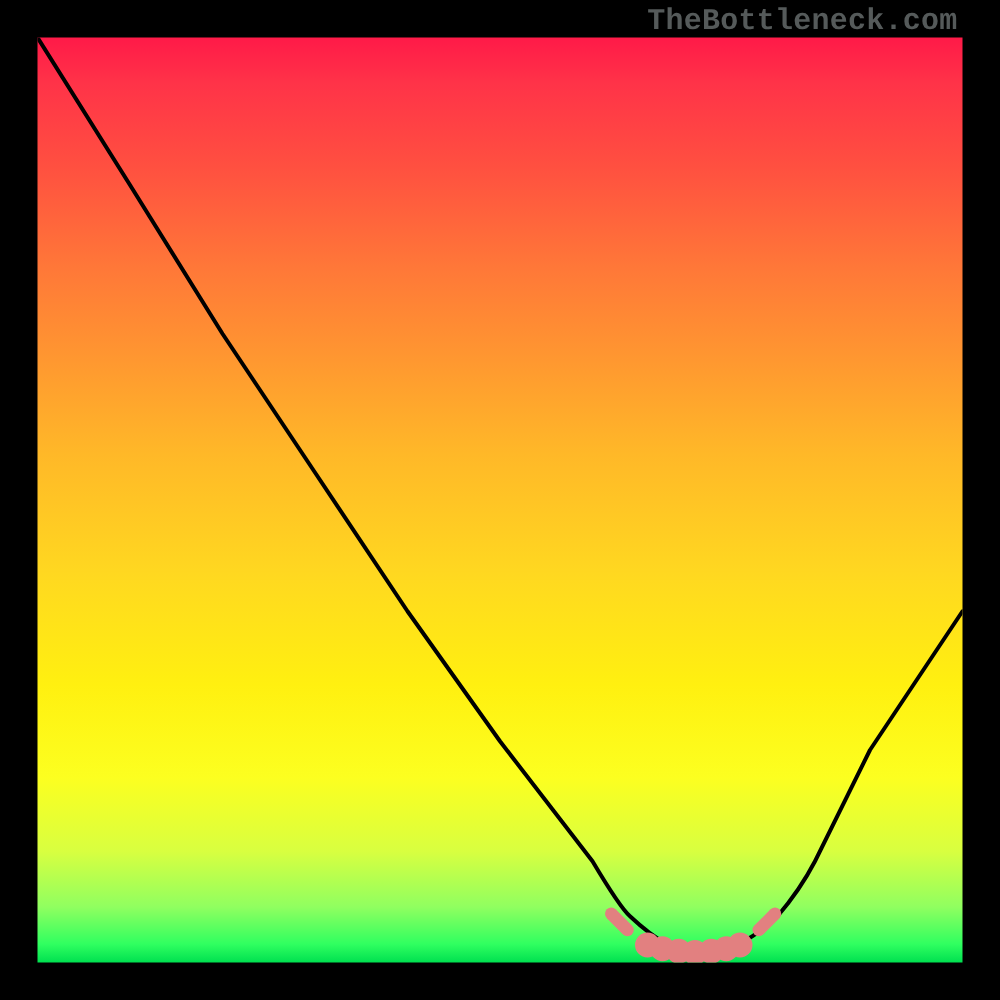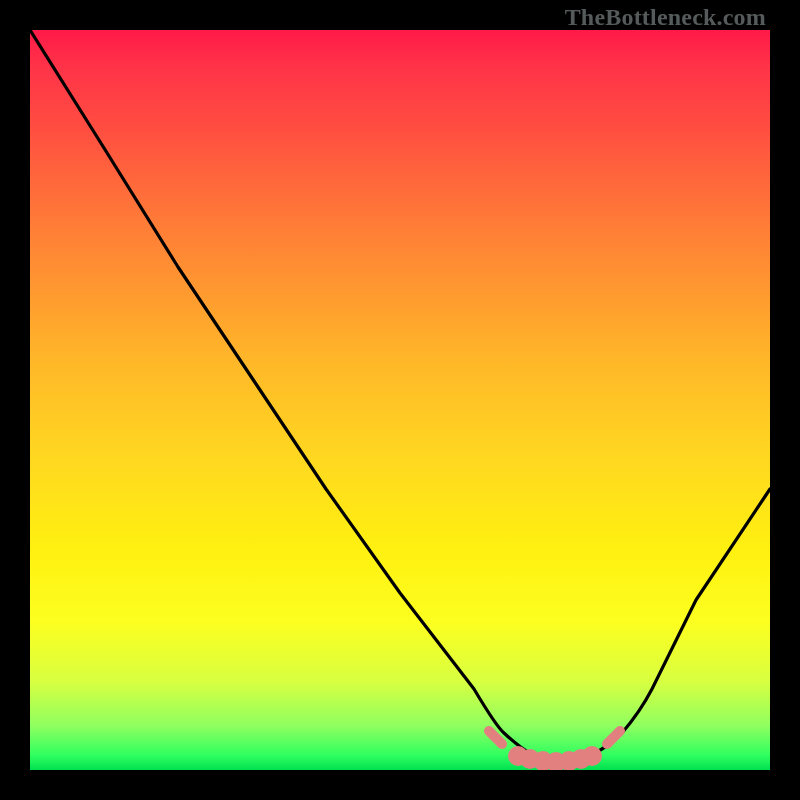--- a/index.html
+++ b/index.html
@@ -37,21 +37,21 @@
       #d8ff40 88%,
       #90ff60 94%,
       #30ff60 98%,
       #00e050 100%
     );
   }
   .watermark {
     position: absolute;
     top: 4px;
     right: 34px;
-    font-family: Liberation Serif, serif;
+    font-family: Liberation Mono, monospace;
     font-size: 24px;
     font-weight: bold;
     color: #555a5a;
     letter-spacing: 0.2px;
   }
   svg.curve {
     position: absolute;
     left: 0;
     top: 0;
     width: 740px;

